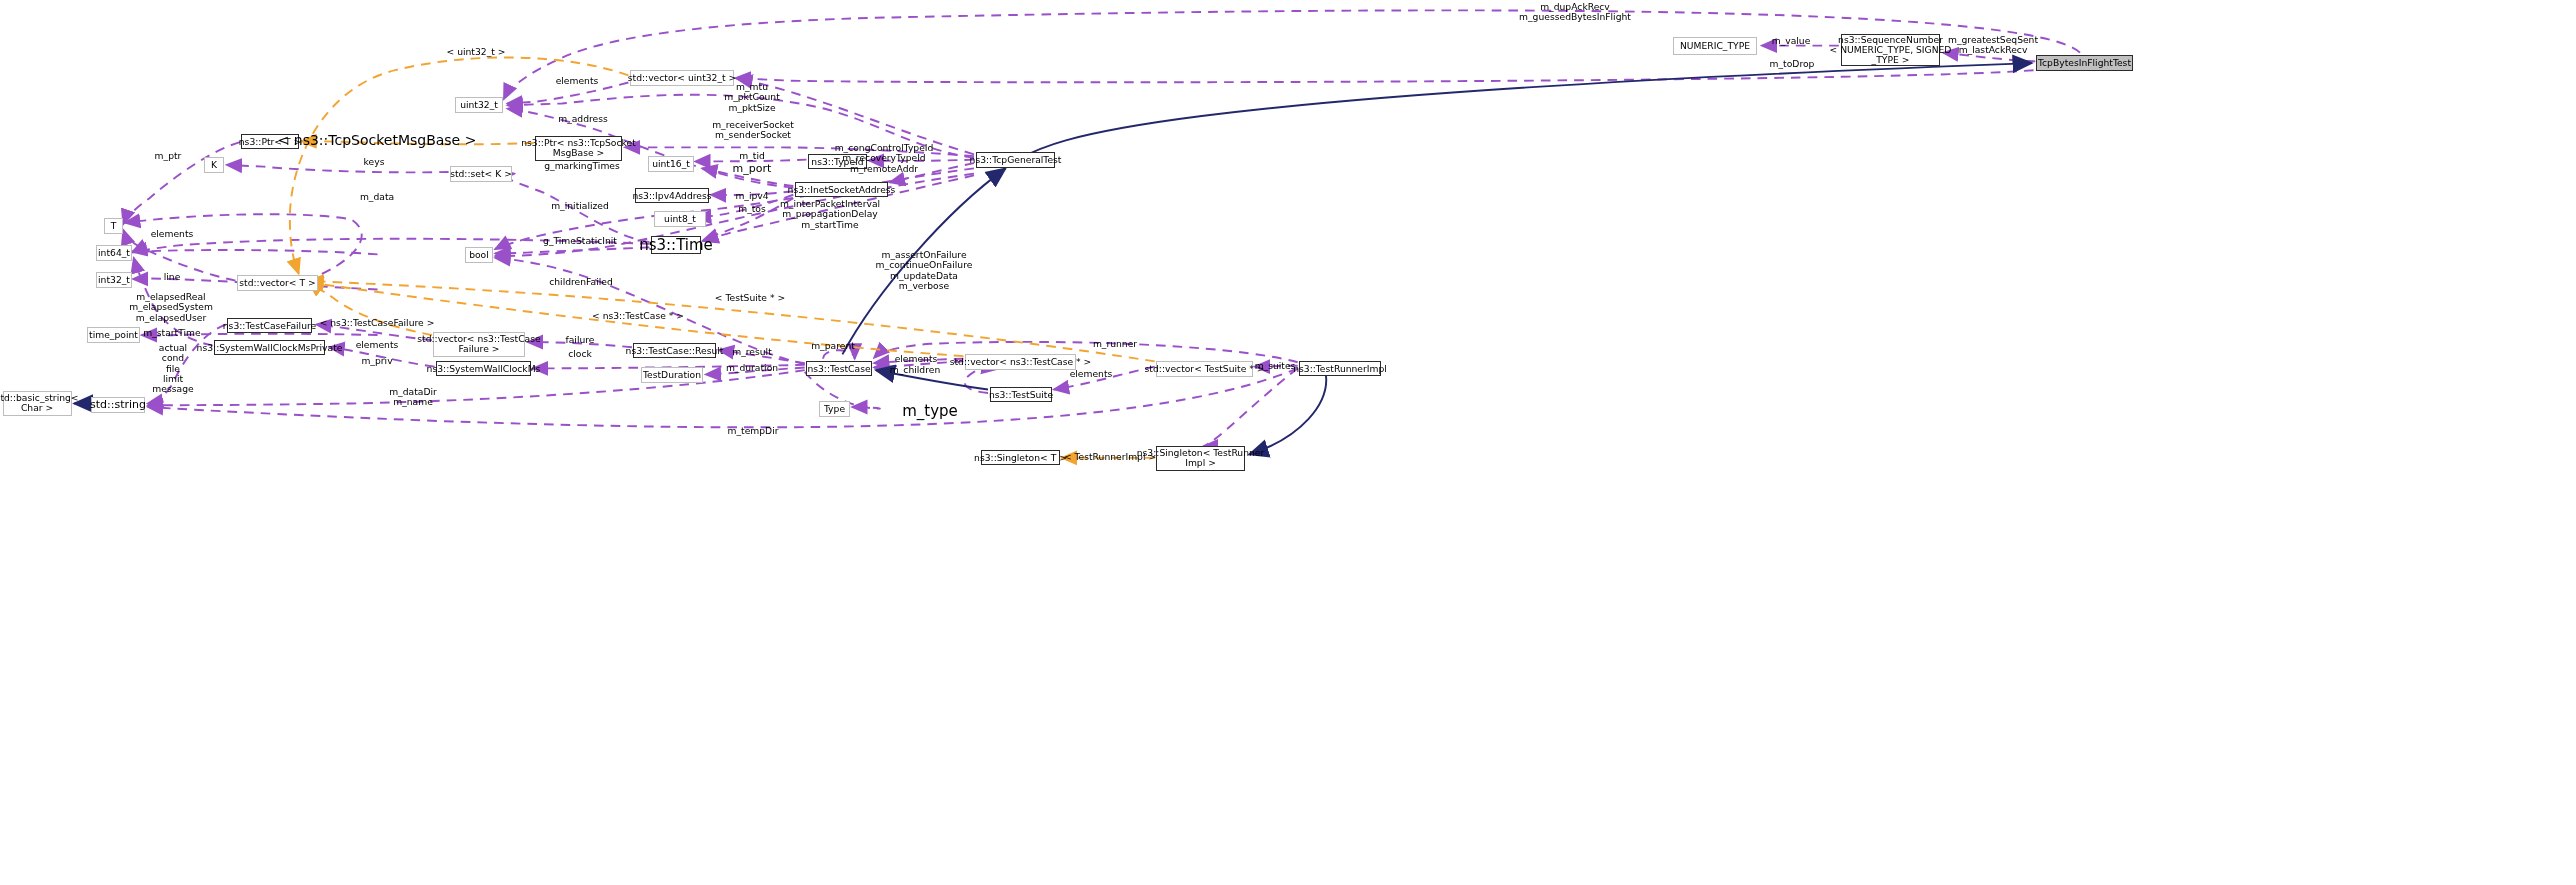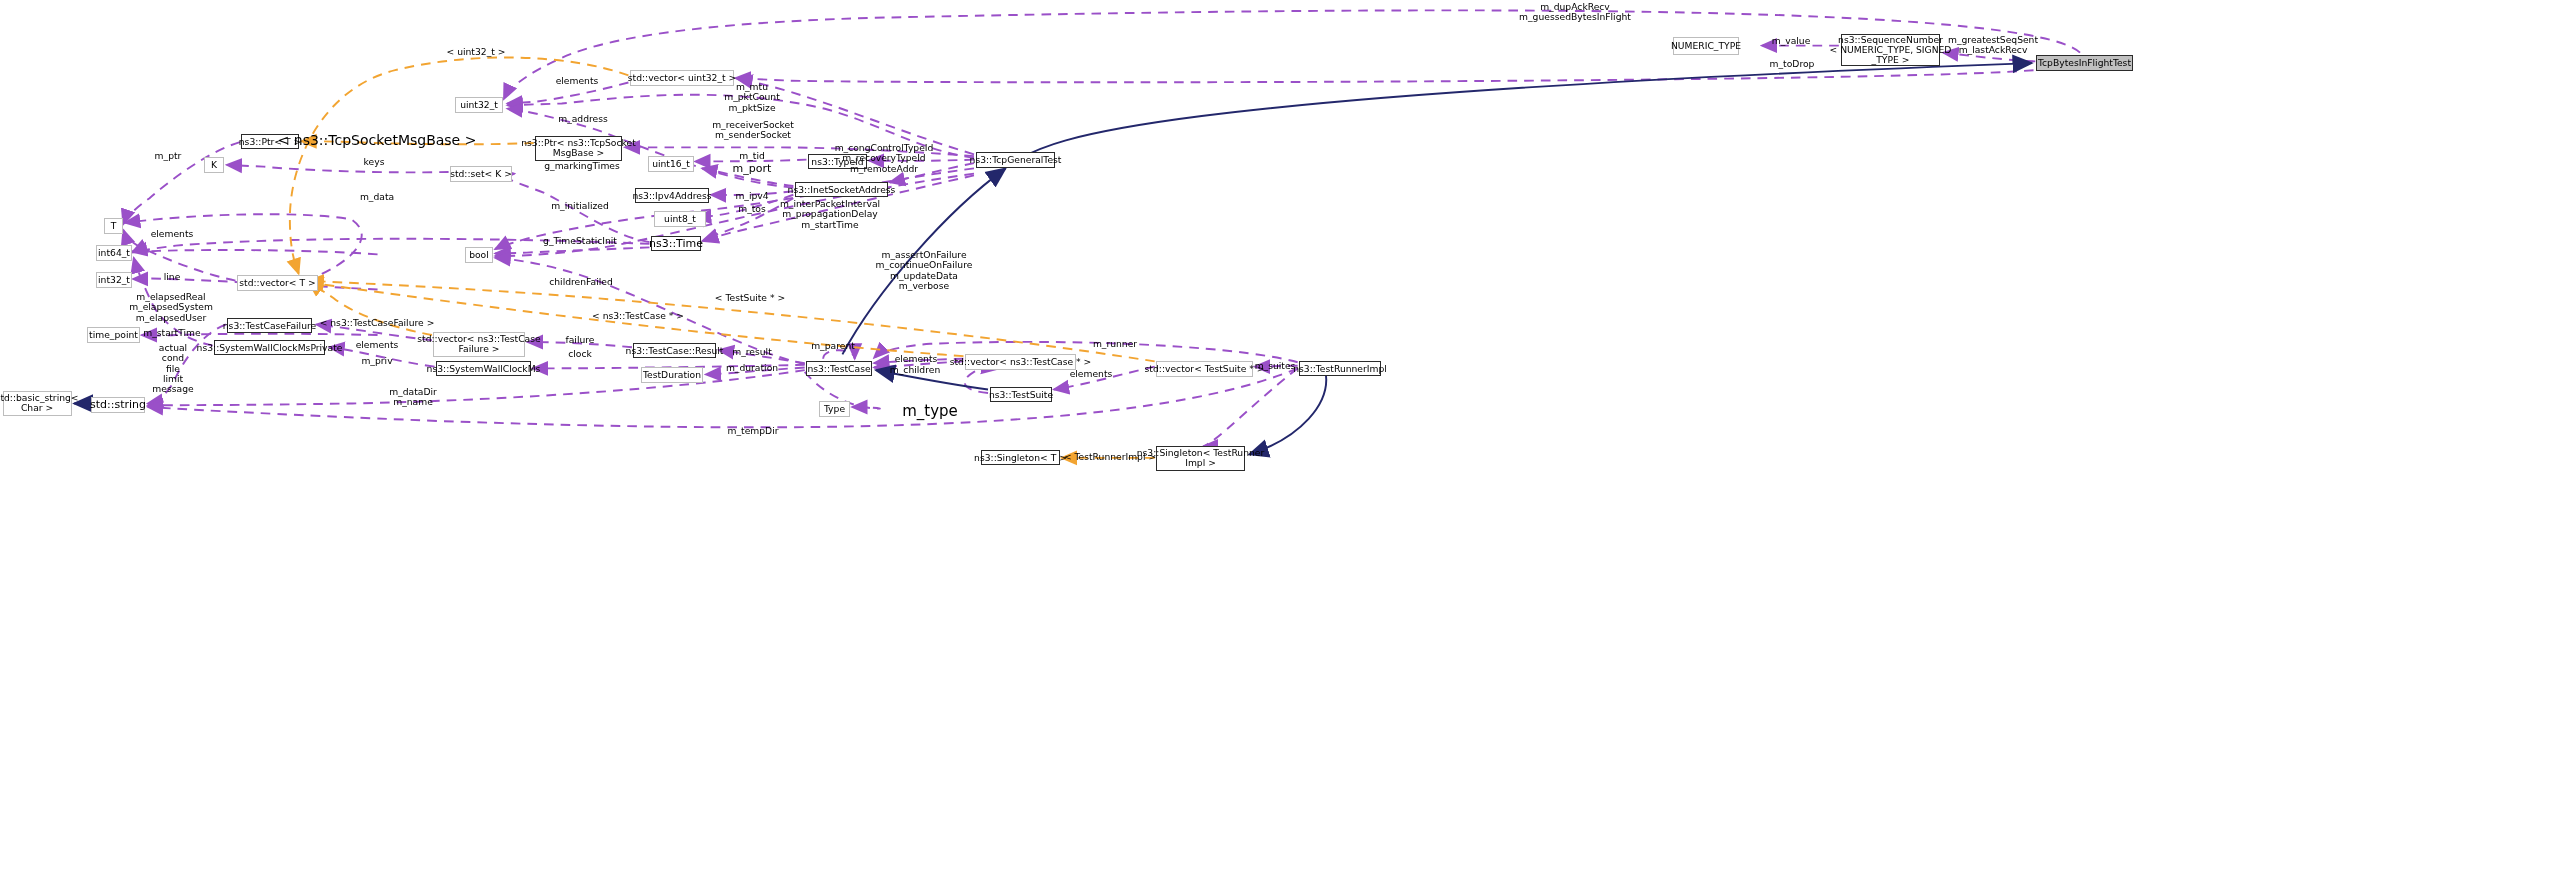--- a/index.html
+++ b/index.html
@@ -173,40 +173,40 @@
 
       <path d="M1126,444 C1080,438 1030,428 998,422"></path>
 
       <path d="M104,460 L84,460"></path>
 
       <path d="M1510,420 C1520,460 1480,500 1424,518"></path>
     </g>
   </svg>
 
   <div id="nodes-host">
-      <div class="node prim" style="left: 1673px; top: 37px; width: 66px; min-height: 17.5px; font-size: 9.2px;">NUMERIC_TYPE</div>
+      <div class="node prim" style="left: 1673px; top: 37px; width: 84px; min-height: 17.5px; font-size: 9.2px;">NUMERIC_TYPE</div>
       <div class="node cls" style="left: 1841px; top: 34px; width: 99px; min-height: 32px; font-size: 9.2px;">ns3::SequenceNumber
 &lt; NUMERIC_TYPE, SIGNED
 _TYPE &gt;</div>
       <div class="node focus" style="left: 2036px; top: 55px; width: 97px; min-height: 16px; font-size: 9.2px;">TcpBytesInFlightTest</div>
       <div class="node prim" style="left: 630px; top: 70px; width: 104px; min-height: 16px; font-size: 9.2px;">std::vector&lt; uint32_t &gt;</div>
       <div class="node prim" style="left: 455px; top: 97px; width: 48px; min-height: 16px; font-size: 9.2px;">uint32_t</div>
       <div class="node cls" style="left: 241px; top: 134px; width: 58px; min-height: 15px; font-size: 9.2px;">ns3::Ptr&lt; T &gt;</div>
       <div class="node cls" style="left: 535px; top: 136px; width: 87px; min-height: 24.6px; font-size: 9.2px;">ns3::Ptr&lt; ns3::TcpSocket
 MsgBase &gt;</div>
       <div class="node prim" style="left: 204px; top: 157px; width: 20px; min-height: 16px; font-size: 9.2px;">K</div>
       <div class="node prim" style="left: 648px; top: 156px; width: 46px; min-height: 16px; font-size: 9.2px;">uint16_t</div>
       <div class="node cls" style="left: 808px; top: 154px; width: 59px; min-height: 15px; font-size: 9.2px;">ns3::TypeId</div>
       <div class="node cls" style="left: 976px; top: 152px; width: 79px; min-height: 16px; font-size: 9.2px;">ns3::TcpGeneralTest</div>
       <div class="node prim" style="left: 450px; top: 166px; width: 62px; min-height: 16px; font-size: 9.2px;">std::set&lt; K &gt;</div>
       <div class="node cls" style="left: 795px; top: 182px; width: 93px; min-height: 15px; font-size: 9.2px;">ns3::InetSocketAddress</div>
       <div class="node cls" style="left: 635px; top: 188px; width: 74px; min-height: 15px; font-size: 9.2px;">ns3::Ipv4Address</div>
       <div class="node prim" style="left: 654px; top: 211px; width: 52px; min-height: 16px; font-size: 9.2px;">uint8_t</div>
       <div class="node prim" style="left: 104px; top: 218px; width: 19.3px; min-height: 16px; font-size: 9.2px;">T</div>
-      <div class="node cls" style="left: 651px; top: 236px; width: 50px; min-height: 15px; font-size: 11px;">ns3::Time</div>
+      <div class="node cls" style="left: 651px; top: 236px; width: 50px; min-height: 15px; font-size: 15px;">ns3::Time</div>
       <div class="node prim" style="left: 96px; top: 245px; width: 36px; min-height: 16px; font-size: 9.2px;">int64_t</div>
       <div class="node prim" style="left: 465px; top: 247px; width: 28px; min-height: 16px; font-size: 9.2px;">bool</div>
       <div class="node prim" style="left: 96px; top: 272px; width: 36px; min-height: 16px; font-size: 9.2px;">int32_t</div>
       <div class="node prim" style="left: 237px; top: 275px; width: 81px; min-height: 16px; font-size: 9.2px;">std::vector&lt; T &gt;</div>
       <div class="node prim" style="left: 87px; top: 327px; width: 53px; min-height: 16px; font-size: 9.2px;">time_point</div>
       <div class="node cls" style="left: 227px; top: 318px; width: 85px; min-height: 15px; font-size: 9.2px;">ns3::TestCaseFailure</div>
       <div class="node cls" style="left: 214px; top: 340px; width: 111px; min-height: 15px; font-size: 9.2px;">ns3::SystemWallClockMsPrivate</div>
       <div class="node prim" style="left: 433px; top: 332px; width: 92px; min-height: 24.6px; font-size: 9.2px;">std::vector&lt; ns3::TestCase
 Failure &gt;</div>
       <div class="node cls" style="left: 436px; top: 361px; width: 95px; min-height: 15px; font-size: 9.2px;">ns3::SystemWallClockMs</div>

